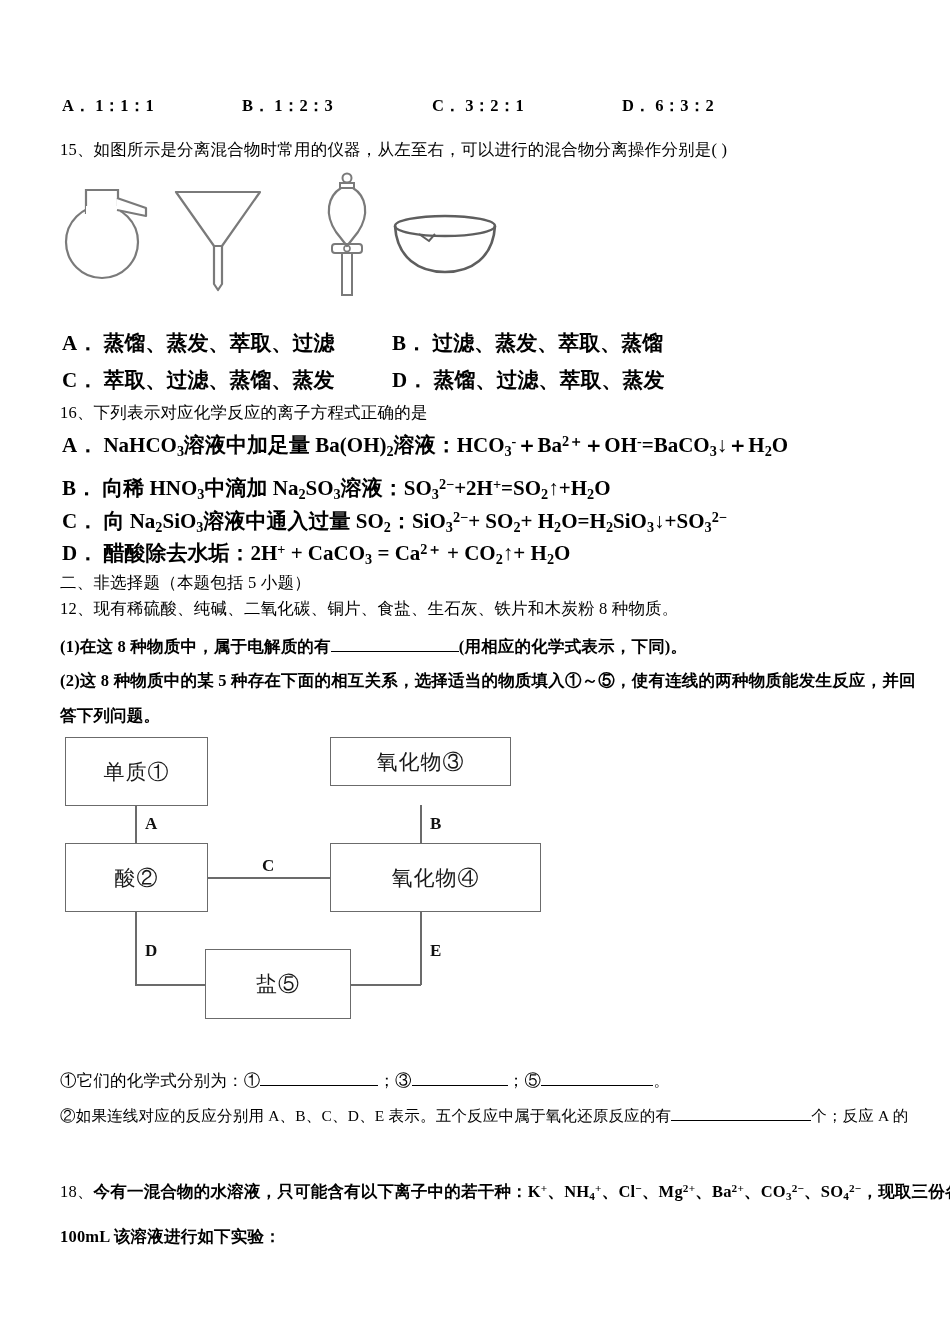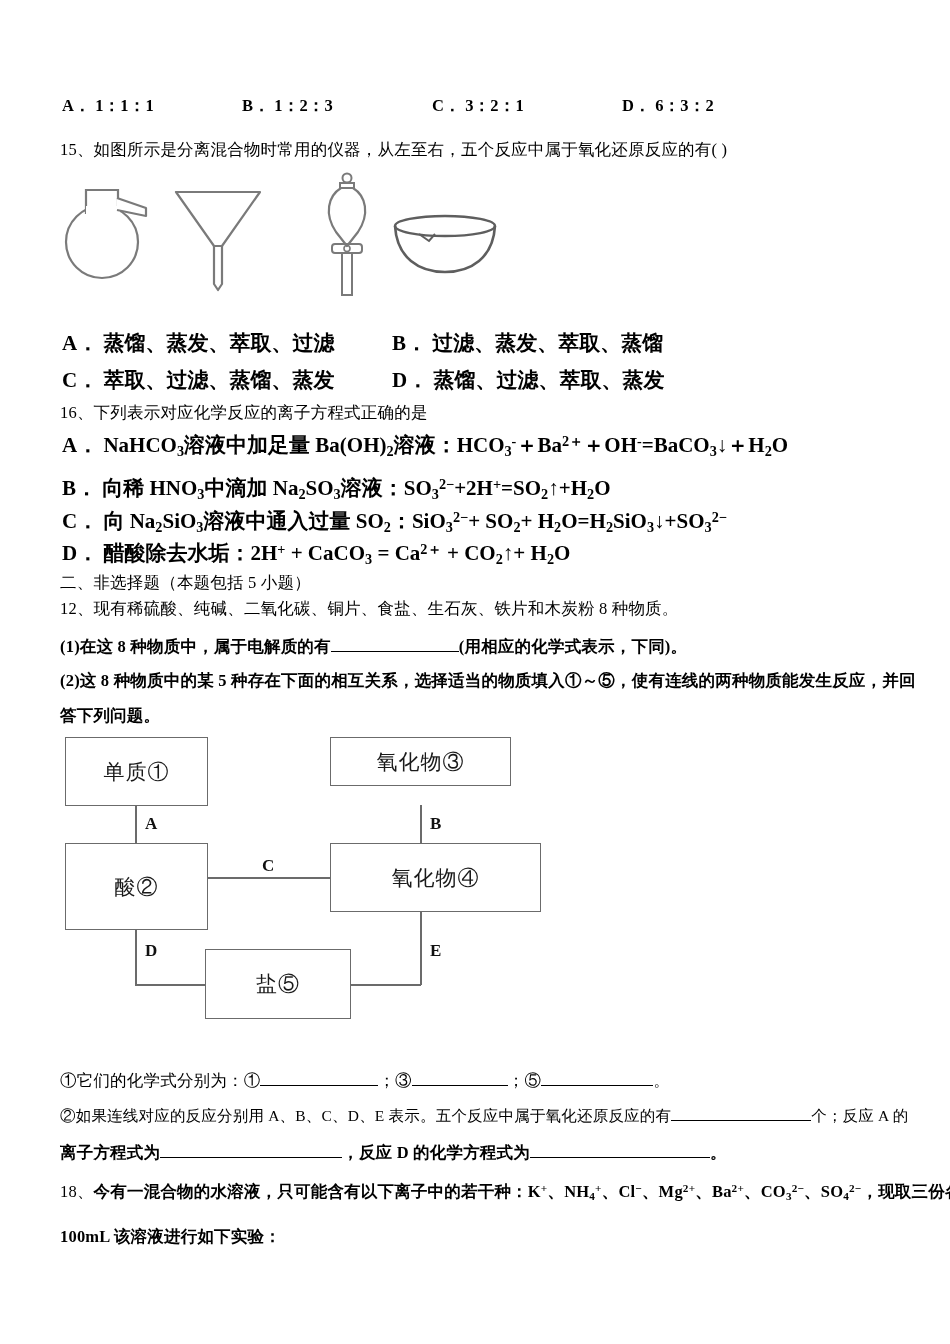--- a/index.html
+++ b/index.html
@@ -89,21 +89,21 @@
 </head>
 <body>
 
 <div class="page">
 
   <div class="row q-line bold" style="left:48px; top:95px;">
     <span style="display:inline-block; width:180px;"><span>A．</span> <span>1：1：1</span></span><span style="display:inline-block; width:190px;"><span>B．</span> <span>1：2：3</span></span><span style="display:inline-block; width:190px;"><span>C．</span> <span>3：2：1</span></span><span style="display:inline-block;"><span>D．</span> <span>6：3：2</span></span>
   </div>
 
   <div class="row q-line" style="left:46px; top:139px;">
-    <span>15、</span><span>如图所示是分离混合物时常用的仪器，从左至右，五个反应中属于氧化还原反应的有(  )</span>
+    <span>15、</span><span>如图所示是分离混合物时常用的仪器，从左至右，可以进行的混合物分离操作分别是(  )</span>
   </div>
 
   <div class="instruments" style="top:170px; height:125px;">
 
     <svg width="120" height="120" viewBox="0 0 120 120" style="position:absolute; left:40px; top:0;">
       <circle cx="48" cy="72" r="36" fill="none" stroke="#7a7a7a" stroke-width="2.2"></circle>
       <path d="M32 44 L32 20 L64 20 L64 44" fill="#fff" stroke="#7a7a7a" stroke-width="2.2"></path>
       <rect x="32" y="36" width="34" height="12" fill="#fff" stroke="none"></rect>
       <path d="M63 28 L92 38 L92 46 L63 40" fill="#fff" stroke="#7a7a7a" stroke-width="2.2" stroke-linejoin="round"></path>
     </svg>
@@ -184,21 +184,21 @@
     <div class="dline" style="left:406px; top:805px; width:1.8px; height:53px;"></div>
     <div class="dline" style="left:194px; top:877px; width:123px; height:1.8px;"></div>
     <div class="dline" style="left:121px; top:912px; width:1.8px; height:73px;"></div>
     <div class="dline" style="left:121px; top:984px; width:71px; height:1.8px;"></div>
     <div class="dline" style="left:406px; top:912px; width:1.8px; height:73px;"></div>
     <div class="dline" style="left:336px; top:984px; width:71px; height:1.8px;"></div>
 
     <div class="dbox" style="left:51px; top:737px; width:143px; height:69px;">
       <span>单质①</span>
     </div>
-    <div class="dbox" style="left:51px; top:843px; width:143px; height:87px;">
+    <div class="dbox" style="left:51px; top:843px; width:143px; height:69px;">
       <span>酸②</span>
     </div>
     <div class="dbox" style="left:316px; top:737px; width:181px; height:49px;">
       <span>氧化物③</span>
     </div>
     <div class="dbox" style="left:316px; top:843px; width:211px; height:69px;">
       <span>氧化物④</span>
     </div>
     <div class="dbox" style="left:191px; top:949px; width:146px; height:70px;">
       <span>盐⑤</span>
@@ -222,23 +222,20 @@
   </div>
 
   <div class="row q-line" style="left:46px; top:1068px;">
     <span>①它们的化学式分别为：①</span><span class="blank" style="width:118px;"></span><span>；③</span><span class="blank" style="width:96px;"></span><span>；⑤</span><span class="blank" style="width:112px;"></span><span>。</span>
   </div>
 
   <div class="row q-line" style="left:46px; top:1104px; font-size:15.5px;">
     <span>②如果连线对应的反应分别用 A、B、C、D、E 表示。五个反应中属于氧化还原反应的有</span><span class="blank" style="width:140px;"></span><span>个；反应 A 的</span>
   </div>
 
-  <div class="row q-line bold" style="left:46px; top:1140px;">
-    <span>离子方程式为</span><span class="blank" style="width:182px;"></span><span>，反应 D 的化学方程式为</span><span class="blank" style="width:180px;"></span><span>。</span>
-  </div>
 
   <div class="row q-line" style="left:46px; top:1181px;">
     <span>18、</span><span class="chem bold">今有一混合物的水溶液，只可能含有以下离子中的若干种：K<sup>+</sup>、NH<sub>4</sub><sup>+</sup>、Cl<sup>−</sup>、Mg<sup>2+</sup>、Ba<sup>2+</sup>、CO<sub>3</sub><sup>2−</sup>、SO<sub>4</sub><sup>2−</sup>，现取三份各</span>
   </div>
   <div class="row q-line bold" style="left:46px; top:1216px;margin-top:10px;">
     <span>100mL 该溶液进行如下实验：</span>
   </div>
 
 </div>
 

